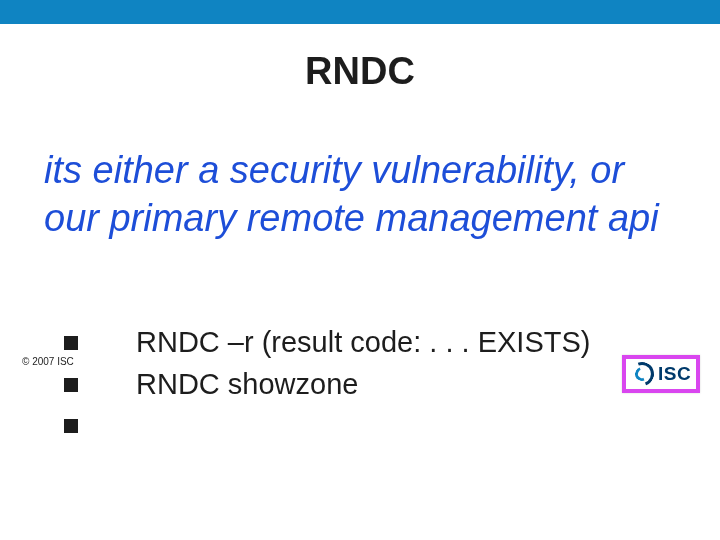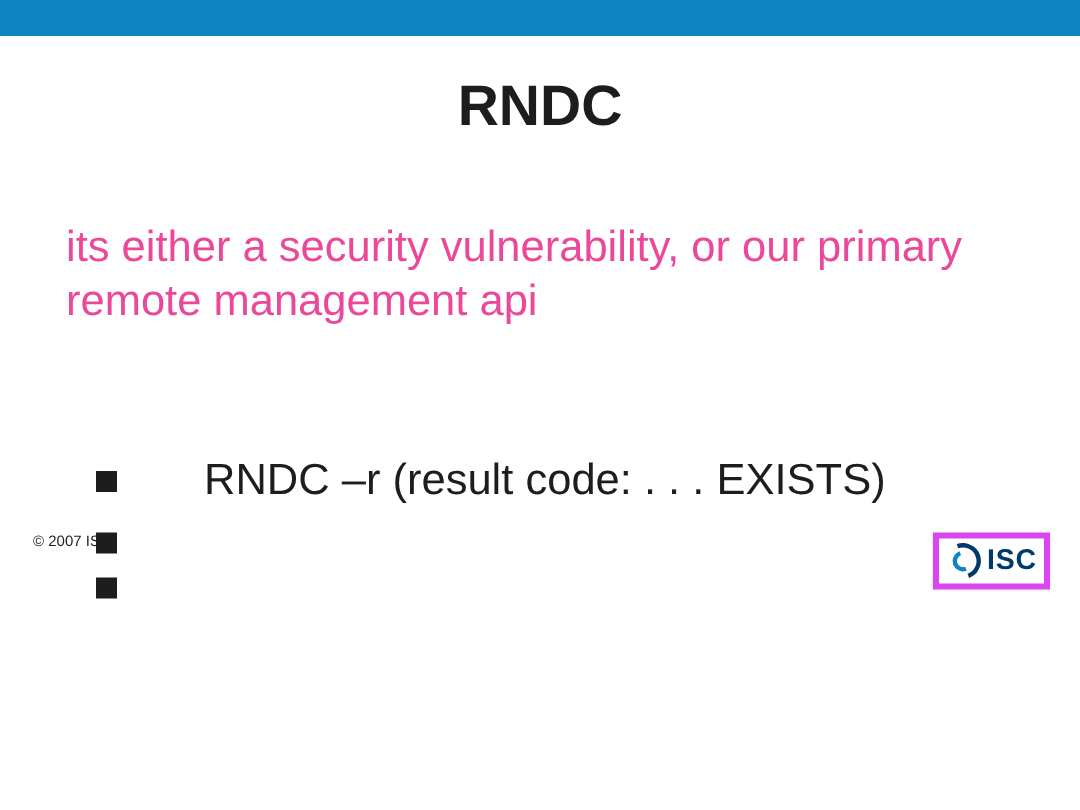--- a/index.html
+++ b/index.html
@@ -23,22 +23,23 @@
     background: #0f84c2;
   }
   .title {
     text-align: center;
     font-size: 38px;
     font-weight: 700;
     color: #1d1d1d;
     margin-top: 26px;
   }
   .subtitle {
-    font-size: 29px;
-    color: #ec4899;
+    font-size: 38px;
+    font-style: italic;
+    color: #1d4ed8;
     margin: 54px 44px 0 44px;
     line-height: 1.25;
   }
   .bullets {
     margin: 82px 44px 0 64px;
   }
   .bullet-row {
     display: flex;
     align-items: flex-start;
     margin-bottom: 4px;
@@ -129,20 +130,21 @@
 
   <div class="subtitle">its either a security vulnerability, or our primary remote management api</div>
 
   <div class="bullets">
     <div class="bullet-row">
       <div class="bullet-marker"></div>
       <div class="bullet-text">RNDC –r (result code: . . . EXISTS)</div>
     </div>
     <div class="bullet-row">
       <div class="bullet-marker"></div>
+      <div class="bullet-text">RNDC showzone</div>
     </div>
     <div class="bullet-row">
       <div class="bullet-marker"></div>
     </div>
   </div>
 
   <div class="footer">
     <div class="copyright">© 2007 ISC</div>
     <div class="logo">
       <div class="logo-swirl">

